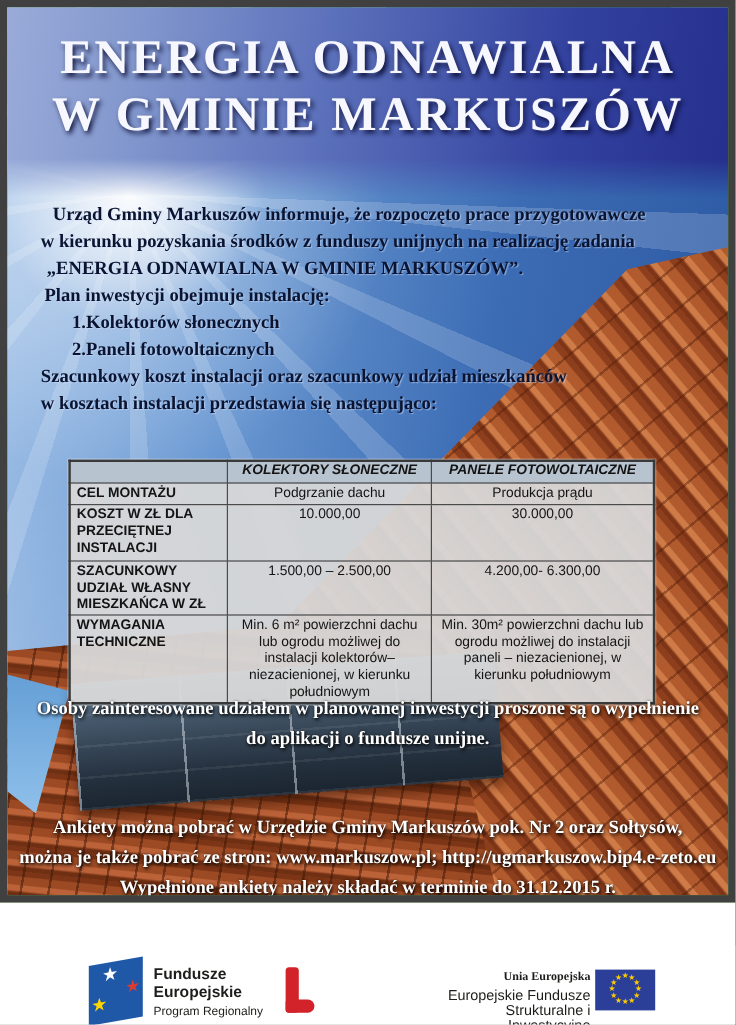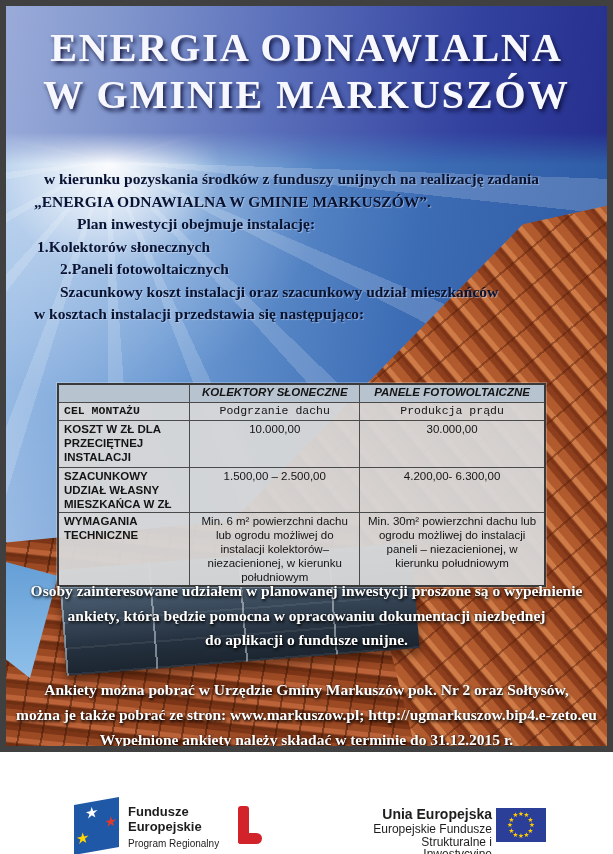--- a/index.html
+++ b/index.html
@@ -50,42 +50,42 @@
   .title{position:absolute;left:0;top:18px;width:100%;text-align:center;
        color:#f7f8ff;font-weight:700;font-size:40px;letter-spacing:2px;line-height:47px;
        text-shadow:2px 3px 4px rgba(8,10,50,.9), 0 0 1px rgba(255,255,255,.5);}
 
   .intro{position:absolute;left:0;top:162px;width:100%;
        font-size:15.5px;font-weight:700;color:#0a1430;line-height:22.5px;
        text-shadow:1px 1px 1px rgba(205,222,255,.55);}
   .intro .ln{white-space:nowrap;}
   .intro .ln:nth-child(1){margin-left:38px;}
   .intro .ln:nth-child(2){margin-left:28px;}
-  .intro .ln:nth-child(3){margin-left:71px;}
+  .intro .ln:nth-child(3){margin-left:33px;}
   .intro .ln:nth-child(4){margin-left:31px;}
   .intro .ln:nth-child(5){margin-left:54px;}
   .intro .ln:nth-child(6){margin-left:54px;}
   .intro .ln:nth-child(7){margin-left:28px;}
   .intro .ln:nth-child(8){margin-left:28px;}
 
   
   .table-wrap{position:absolute;left:51px;top:377px;width:489px;}
   table.cmp{border-collapse:collapse;width:100%;table-layout:fixed;
        font-family:"Liberation Sans",sans-serif;color:#141414;
        background:rgba(216,216,216,.95);border:2px solid #3a3a3a;
        box-shadow:0 0 0 1px rgba(255,255,255,.25);}
   table.cmp th,table.cmp td{border:1px solid #4a4a4a;padding:1px 5px;vertical-align:top;}
   table.cmp thead th{background:#b7c3cf;font-style:italic;font-weight:700;
        font-size:11.5px;text-align:center;height:15px;}
   table.cmp tbody th{text-align:left;font-weight:700;font-size:11.5px;line-height:14px;}
   table.cmp td{font-size:11.5px;text-align:center;line-height:14px;}
   .col-label{width:128px;}
   .col-solar{width:165px;}
   .col-pv{width:180px;}
-  tr.r-cel  th, tr.r-cel  td{height:15px;font-family:Liberation Mono, monospace;}
+  tr.r-cel  th, tr.r-cel  td{height:15px;}
   tr.r-koszt th,tr.r-koszt td{height:44px;}
   tr.r-szac th, tr.r-szac td{height:42px;}
   tr.r-wym th,  tr.r-wym  td{height:57px;}
 
   
   .note1{position:absolute;left:0;top:573px;width:100%;text-align:center;color:#fff;
        font-weight:700;font-size:15.5px;line-height:24.5px;
        text-shadow:1px 2px 3px rgba(0,0,0,.95), 0 0 2px rgba(0,0,0,.6);}
   .note2{position:absolute;left:0;top:671px;width:100%;text-align:center;color:#fff;
        font-weight:700;font-size:15.5px;line-height:25px;
@@ -109,21 +109,21 @@
   .lub-l{position:relative;width:24px;height:38px;margin-top:2px;flex:none;}
   .lub-l::before{content:"";position:absolute;left:0;top:0;width:11px;height:38px;
        background:#d2232a;border-radius:3px;}
   .lub-l::after{content:"";position:absolute;left:0;bottom:0;width:24px;height:11px;
        background:#d2232a;border-radius:3px 6px 6px 3px;}
   .lub-name{font-size:18px;color:#3c3c3b;line-height:20px;letter-spacing:.3px;}
   .lub-tag{font-family:"DejaVu Serif",serif;font-style:italic;color:#c4262c;
        font-size:11.5px;margin-left:10px;margin-top:1px;}
 
   .ue{position:absolute;left:350px;top:18px;width:142px;text-align:right;}
-  .ue-b{font-size:14px;font-weight:700;line-height:17px;}
+  .ue-b{font-size:10px;font-weight:700;line-height:17px;font-family:Liberation Serif, serif;}
   .ue-s{font-size:12px;line-height:12.5px;}
 
   .eu-flag{position:absolute;left:496px;top:20px;width:50px;height:34px;background:#2b3e98;}
   .eu-flag .es{position:absolute;left:50%;top:50%;width:8px;height:8px;margin:-4px 0 0 -4px;
        color:#ffcc00;font-size:6.5px;line-height:8px;text-align:center;
        transform:rotate(var(--a)) translateY(-11px) rotate(calc(-1 * var(--a)));}
 </style>
 </head>
 <body>
 
@@ -138,20 +138,21 @@
     <div class="sky-gap"></div>
     <div class="solar-panels"></div>
 
     <div class="title-band"></div>
     <div class="title">
       <div>ENERGIA ODNAWIALNA</div>
       <div>W GMINIE MARKUSZÓW</div>
     </div>
 
     <div class="intro">
+      <div class="ln">Urząd Gminy Markuszów informuje, że rozpoczęto prace przygotowawcze</div>
       <div class="ln">w kierunku pozyskania środków z funduszy unijnych na realizację zadania</div>
       <div class="ln">„ENERGIA ODNAWIALNA W GMINIE MARKUSZÓW”.</div>
       <div class="ln">Plan inwestycji obejmuje instalację:</div>
       <div class="ln">1.Kolektorów słonecznych</div>
       <div class="ln">2.Paneli fotowoltaicznych</div>
       <div class="ln">Szacunkowy koszt instalacji oraz szacunkowy udział mieszkańców</div>
       <div class="ln">w kosztach instalacji przedstawia się następująco:</div>
     </div>
 
     <div class="table-wrap">
@@ -188,21 +189,20 @@
             <th>WYMAGANIA TECHNICZNE</th>
             <td>Min. 6 m² powierzchni dachu lub ogrodu możliwej do instalacji kolektorów– niezacienionej, w kierunku południowym</td>
             <td>Min. 30m² powierzchni dachu lub ogrodu możliwej do instalacji paneli – niezacienionej, w kierunku południowym</td>
           </tr>
         </tbody>
       </table>
     </div>
 
     <div class="note1">
       <div>Osoby zainteresowane udziałem w planowanej inwestycji proszone są o wypełnienie</div>
-      <div>ankiety, która będzie pomocna w opracowaniu dokumentacji niezbędnej</div>
       <div>do aplikacji o fundusze unijne.</div>
     </div>
 
     <div class="note2">
       <div>Ankiety można pobrać w Urzędzie Gminy Markuszów pok. Nr 2 oraz Sołtysów,</div>
       <div>można je także pobrać ze stron: www.markuszow.pl; http://ugmarkuszow.bip4.e-zeto.eu</div>
       <div>Wypełnione ankiety należy składać w terminie do 31.12.2015 r.</div>
       <div>w pok. Nr 2 Urzędu Gminy.</div>
     </div>
   </div>

